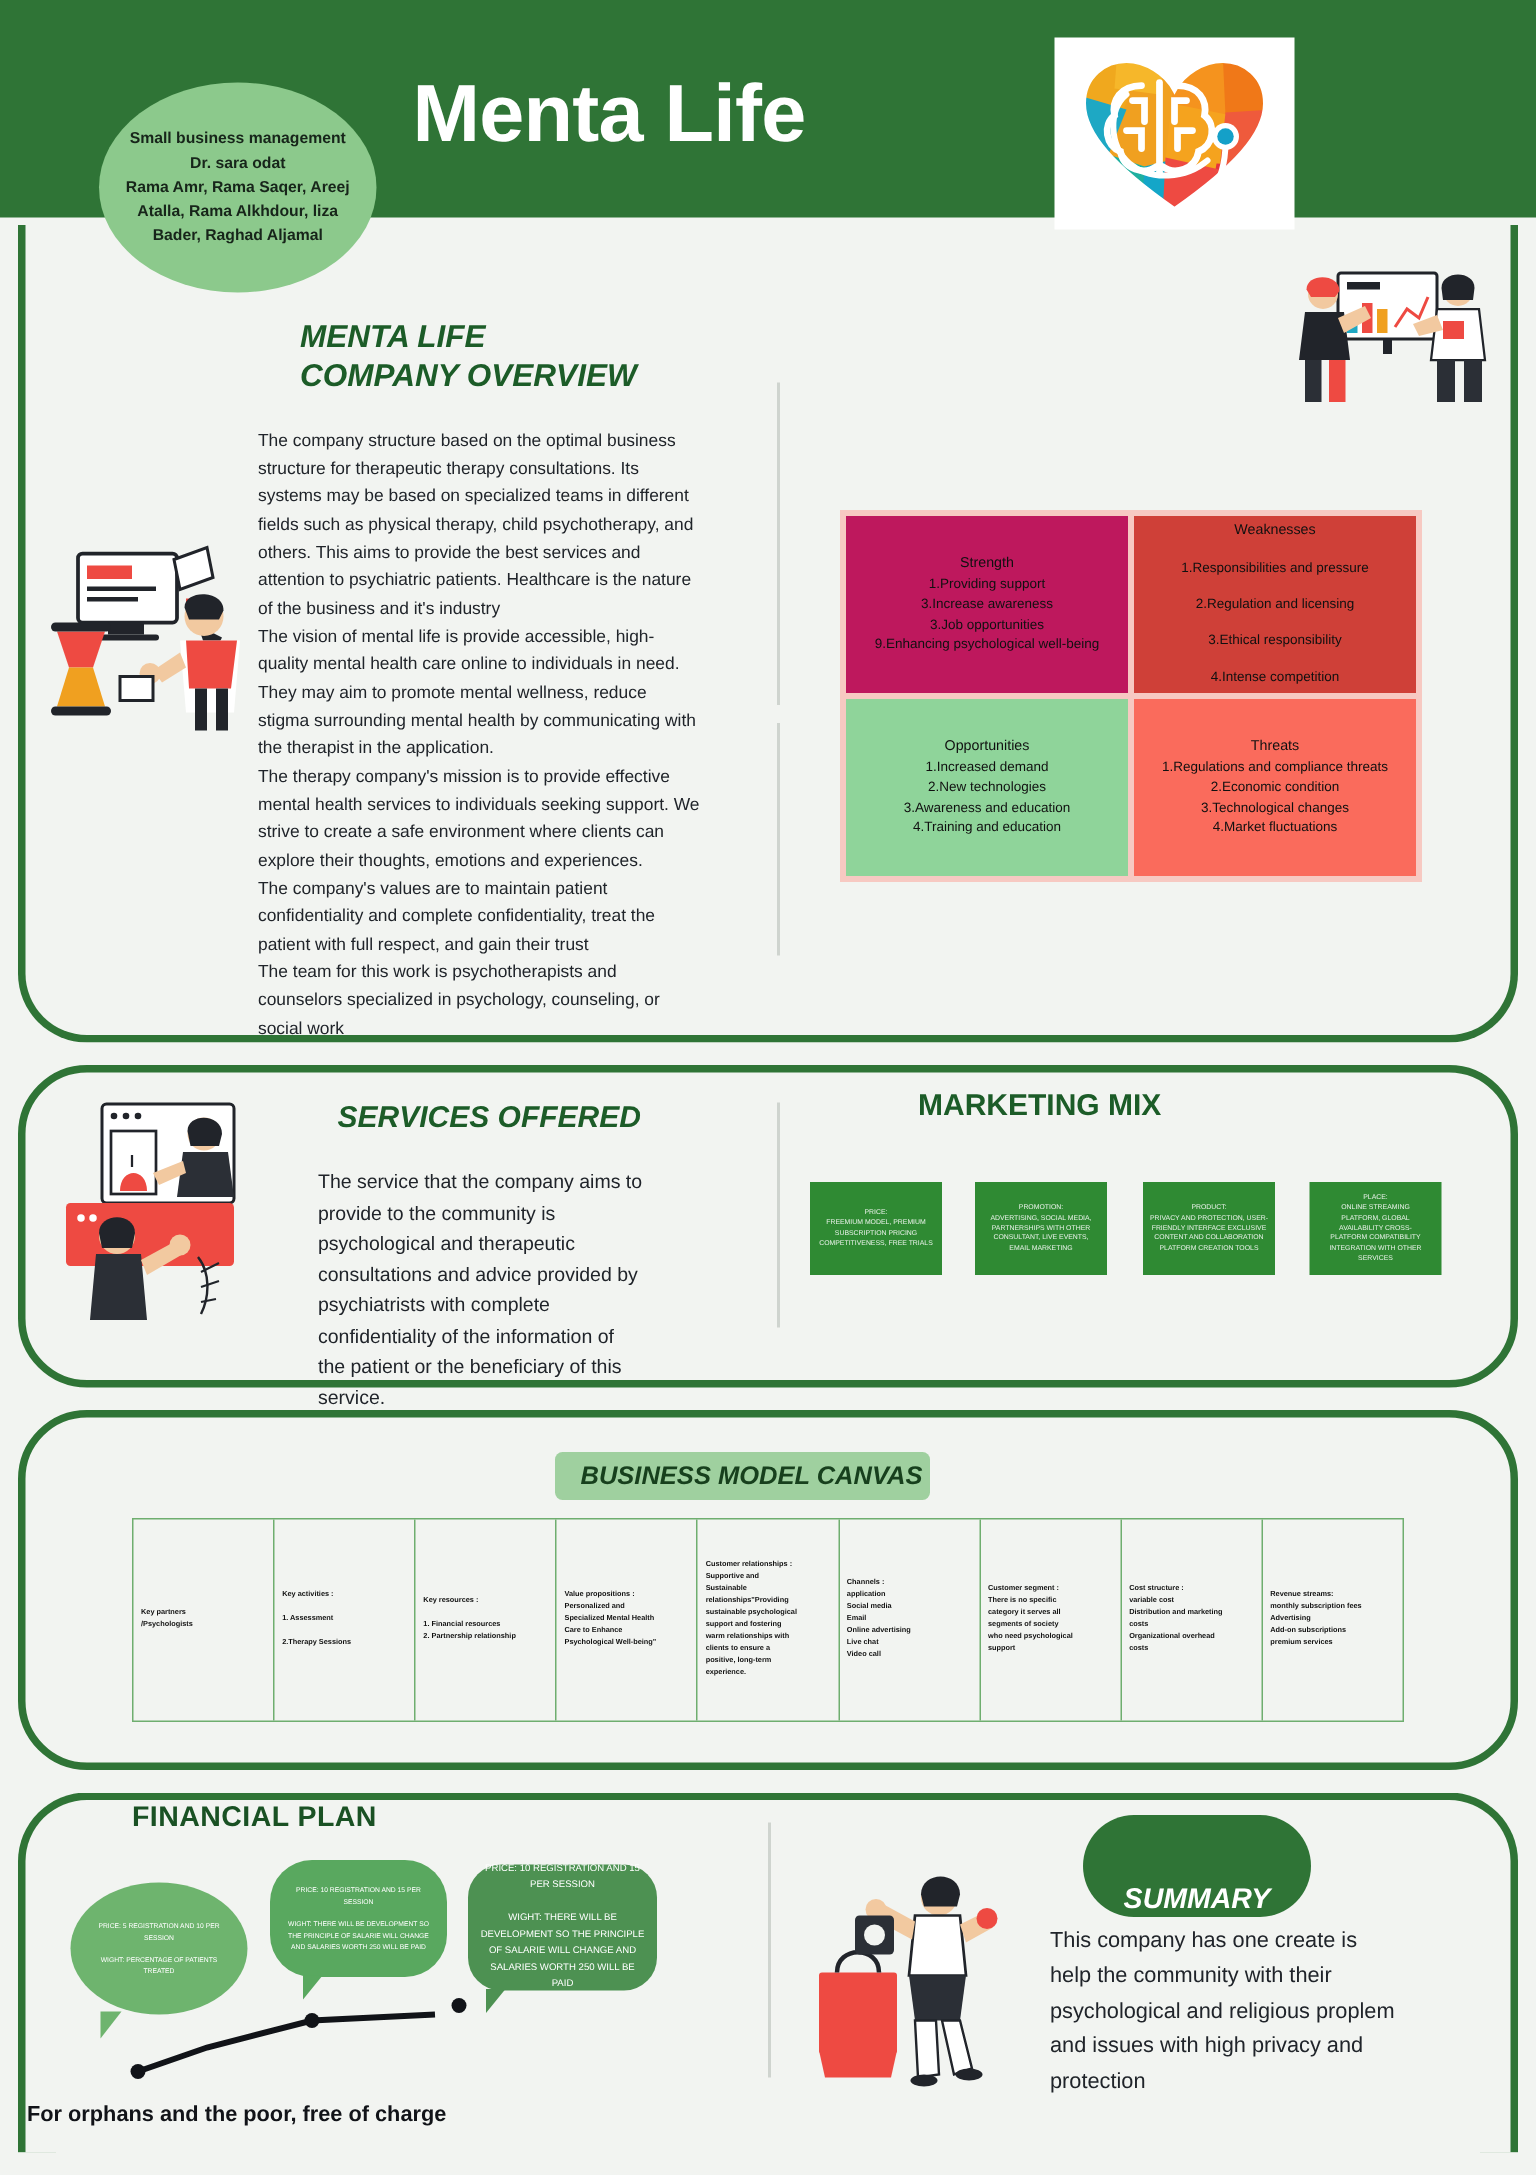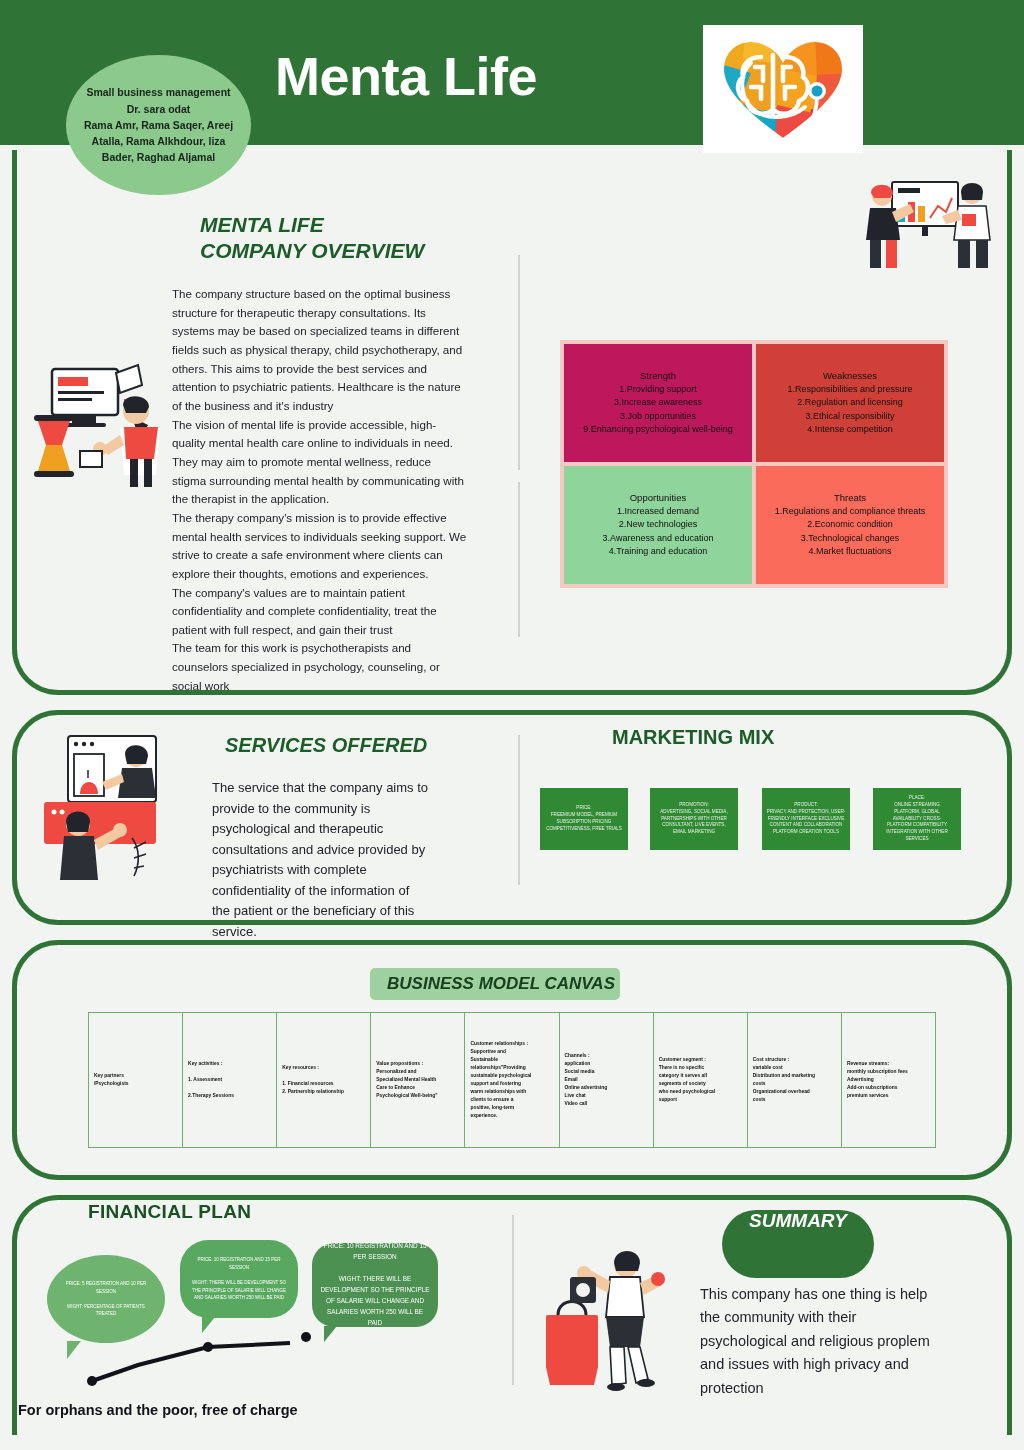--- a/index.html
+++ b/index.html
@@ -66,21 +66,21 @@
     background: #9fd09f; border-radius: 5px;
     display: flex; align-items: center; justify-content: center; padding-left: 12px;
   }
   .bmc-pill span {
     font-size: 17px; font-weight: bold; font-style: italic; color: #17401d;
   }
 
   .summary-pill {
     position: absolute; left: 722px; top: 1210px; width: 152px; height: 68px;
     background: #2f7436; border-radius: 34px;
-    display: flex; align-items: flex-start; justify-content: center;
+    display: flex; align-items: flex-end; justify-content: center;
   }
   .summary-pill span {
     font-size: 19px; font-weight: bold; font-style: italic; color: #ffffff;
   }
 
   
   .body-text {
     position: absolute; color: #20242a; white-space: pre-line;
   }
   #overview-text { left: 172px; top: 285px; width: 296px; font-size: 11.6px; line-height: 1.61; }
@@ -101,21 +101,21 @@
     background: #f7c9c2; padding: 4px;
     display: grid; grid-template-columns: 1fr 1fr; grid-template-rows: 1fr 1fr; gap: 4px;
   }
   .swot-cell {
     display: flex; flex-direction: column; align-items: center; justify-content: center;
     padding: 4px;
   }
   .swot-cell .q-title { font-size: 9.5px; color: #101010; margin-bottom: 2px; }
   .swot-cell .q-item  { font-size: 9px; color: #101010; line-height: 1.48; text-align: center; }
   .swot-s { background: #be185d; }
-  .swot-w { background: #cf4038; }
+  .swot-w { background: #cf4038; justify-content: space-between; }
   .swot-o { background: #8fd49a; }
   .swot-t { background: #fa6b5c; }
 
   
   .mix-row { position: absolute; left: 540px; top: 788px; width: 420px; height: 62px; }
   .mix-box {
     position: absolute; top: 0; width: 88px; height: 62px;
     background: #2f8a33; display: flex; align-items: center; justify-content: center;
     padding: 3px;
   }
@@ -528,15 +528,15 @@
     <rect x="6" y="80" width="52" height="54" rx="2" fill="#ee4a42"></rect>
     <path d="M18 80 C 18 62, 46 62, 46 80" fill="none" stroke="#21242a" stroke-width="3"></path>
     <rect x="30" y="42" width="26" height="26" rx="3" fill="#2b2f36"></rect>
     <circle cx="43" cy="55" r="7" fill="#f2f4f1"></circle>
     <path d="M6 132 L 58 132 L 54 150 L 10 150 Z" fill="#ee4a42"></path>
   </svg>
 
   <div class="summary-pill">
     <span>SUMMARY</span>
   </div>
-  <div class="body-text" id="summary-text">This company has one thing is help the community with their psychological and religious proplem and issues with high privacy and protection</div>
+  <div class="body-text" id="summary-text">This company has one create is help the community with their psychological and religious proplem and issues with high privacy and protection</div>
 
 </div>
 
 </body></html>

